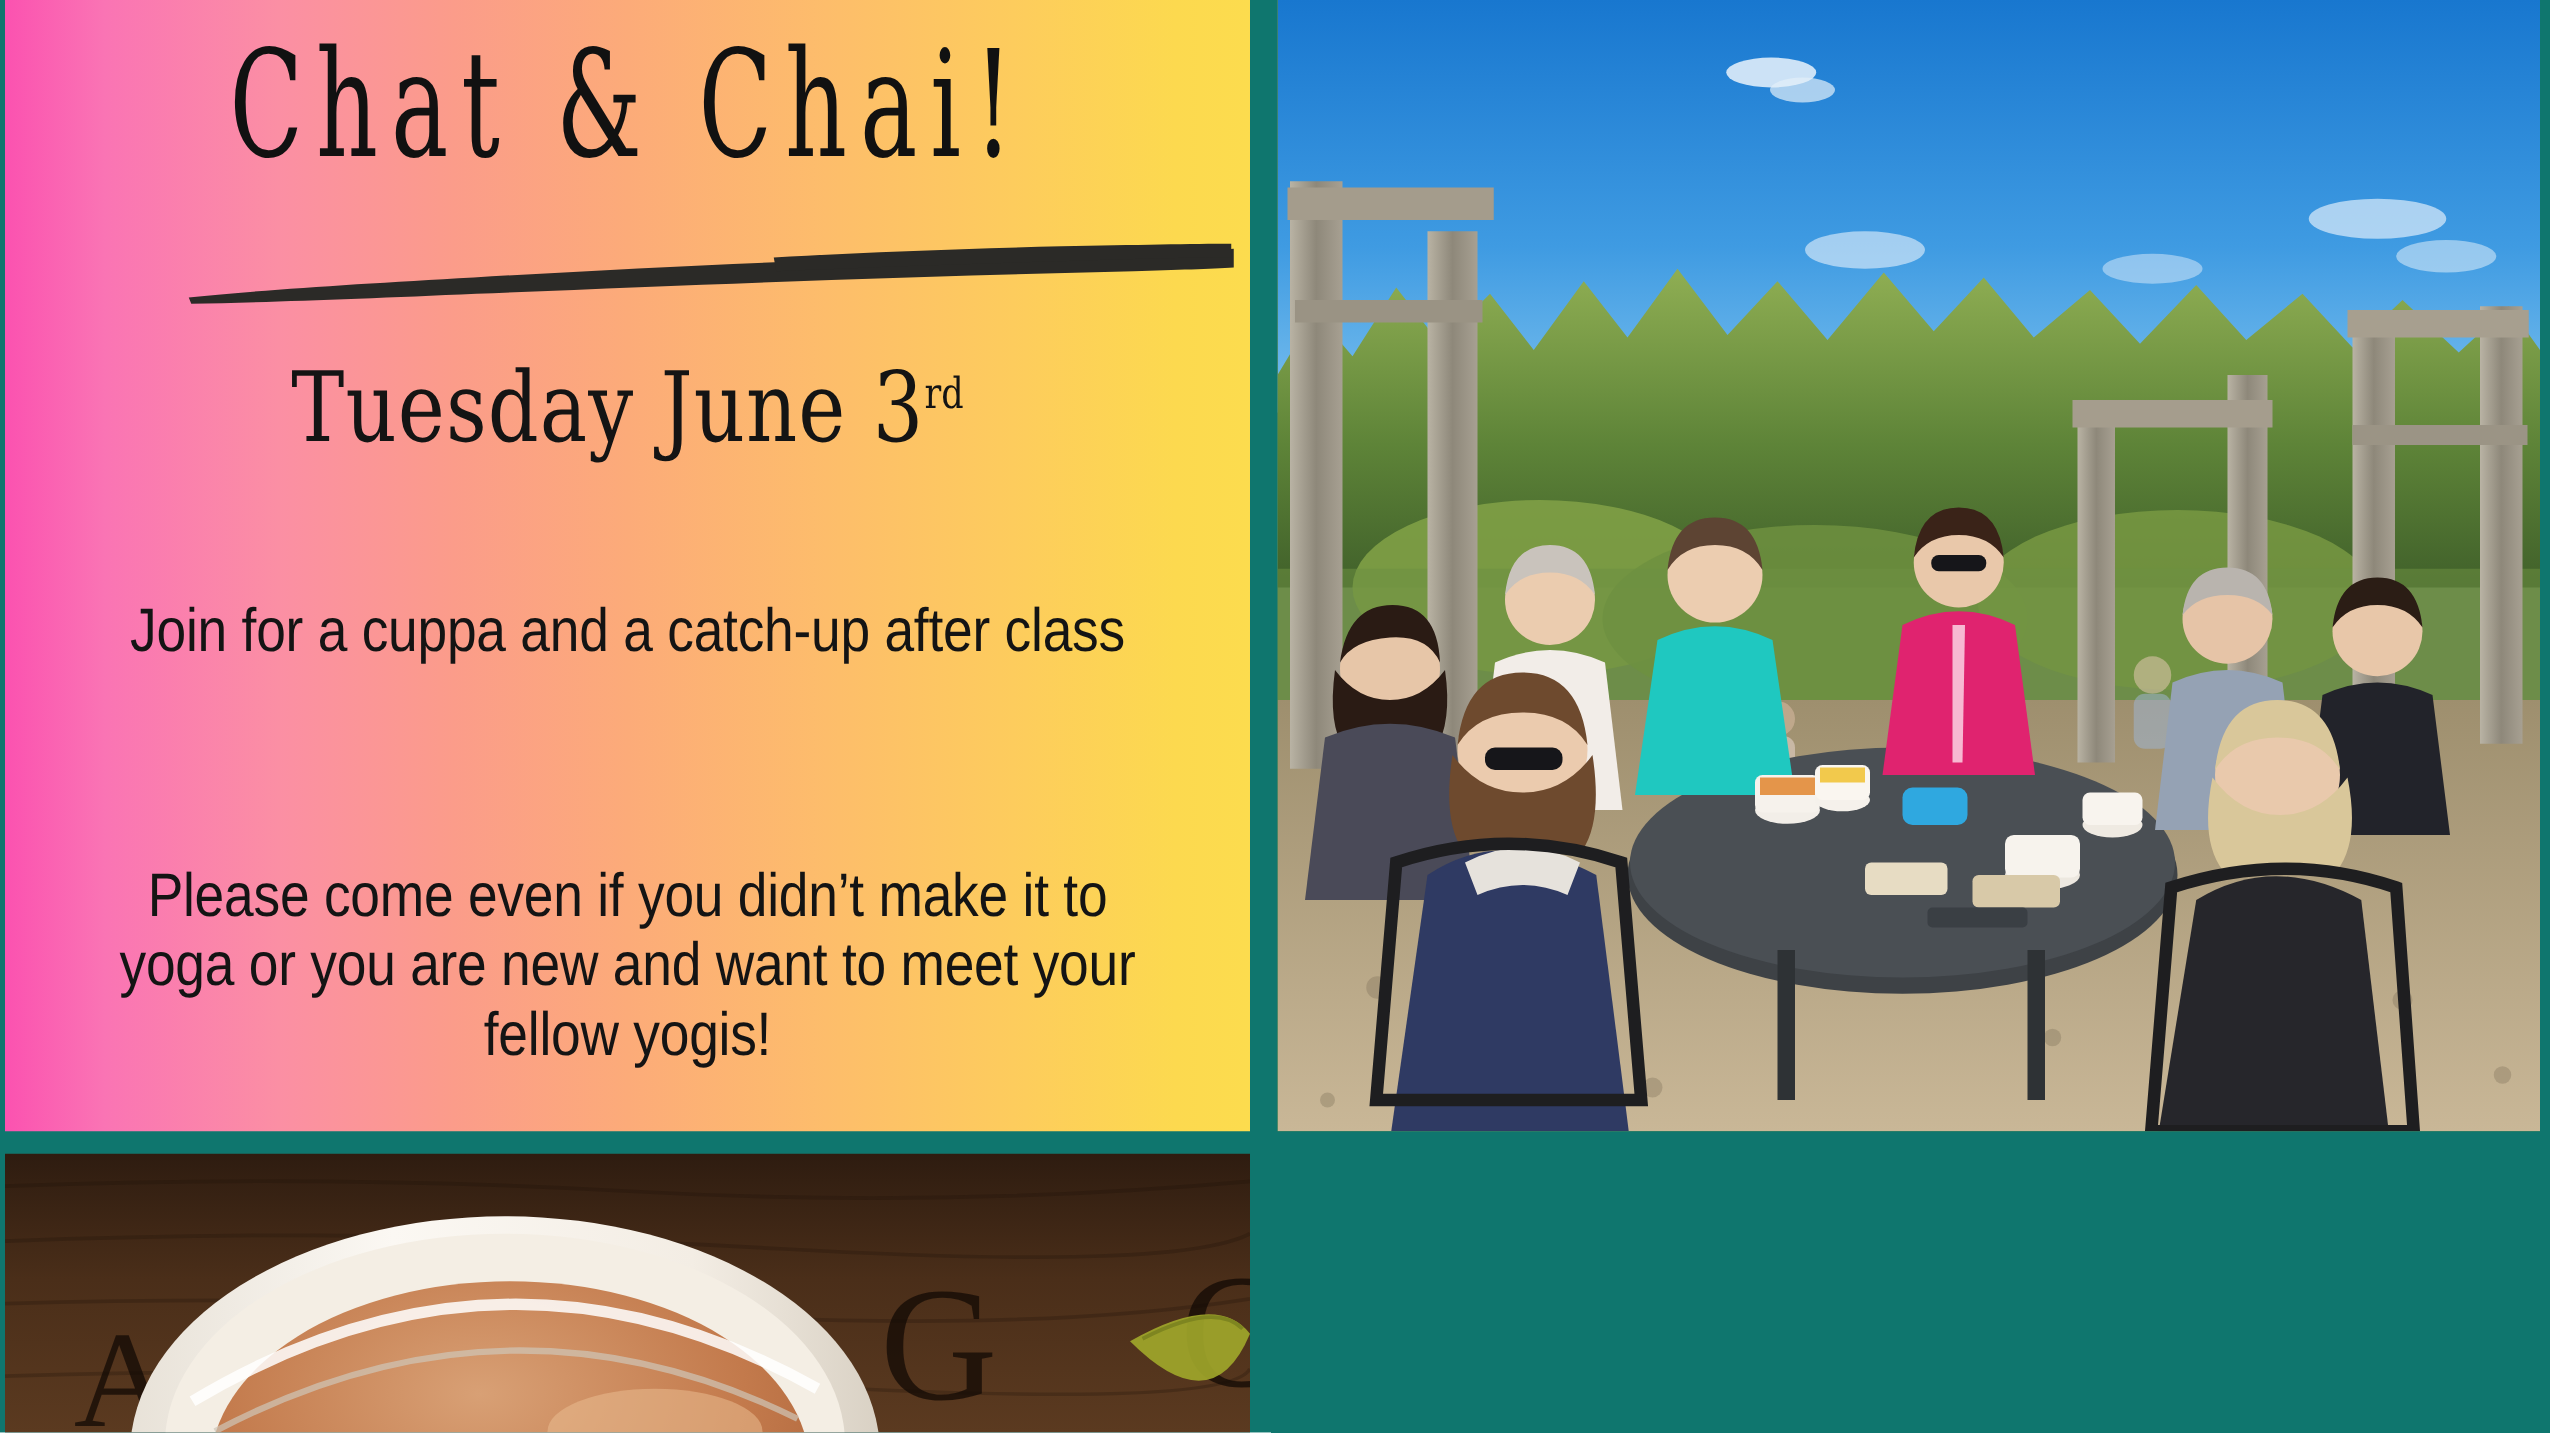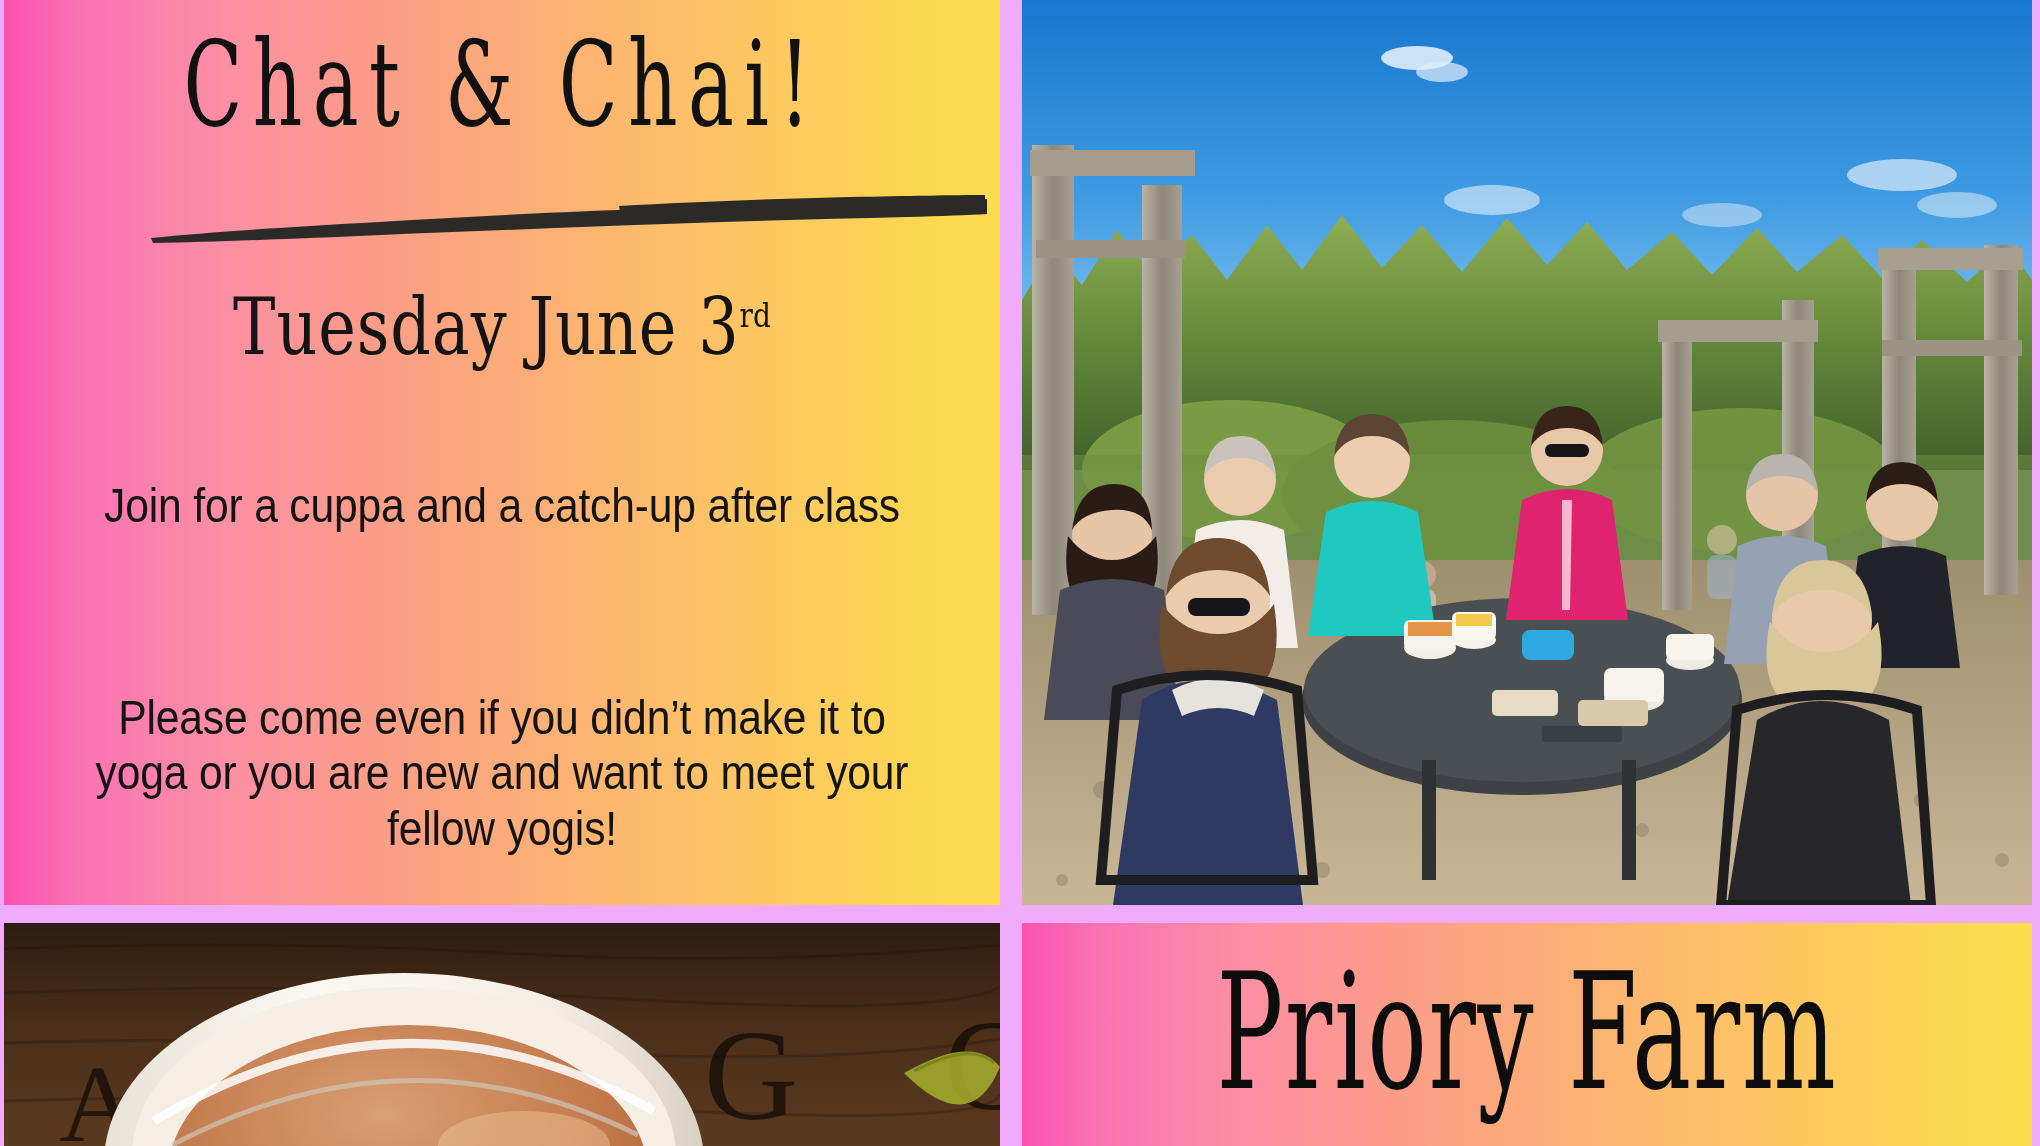--- a/index.html
+++ b/index.html
@@ -11,21 +11,21 @@
     width: 2040px;
     height: 1146px;
     overflow: hidden;
     font-family: "Liberation Sans", sans-serif;
   }
 
   #poster {
     position: relative;
     width: 2040px;
     height: 1146px;
-    background: #f0abfc;
+    background: #0f766e;
     box-sizing: border-box;
   }
 
   
   .panel {
     position: absolute;
     overflow: hidden;
   }
 
   .gradient-bg {
@@ -400,17 +400,14 @@
       <ellipse cx="404" cy="252" rx="240" ry="150" fill="url(#teaG)"></ellipse>
 
       <ellipse cx="520" cy="222" rx="86" ry="34" fill="#E9BC8F" opacity="0.55"></ellipse>
 
       <path d="M150,198 q250,-150 500,-10" stroke="#FFFFFF" stroke-width="9" fill="none" opacity="0.85"></path>
 
       <path d="M168,222 q236,-124 466,-10" stroke="#CFC6B8" stroke-width="5" fill="none" opacity="0.7"></path>
     </svg>
   </div>
 
-  <div class="panel gradient-bg" id="card-venue">
-    <div class="venue-name">Priory Farm</div>
-  </div>
 
 </div>
 
 </body></html>

